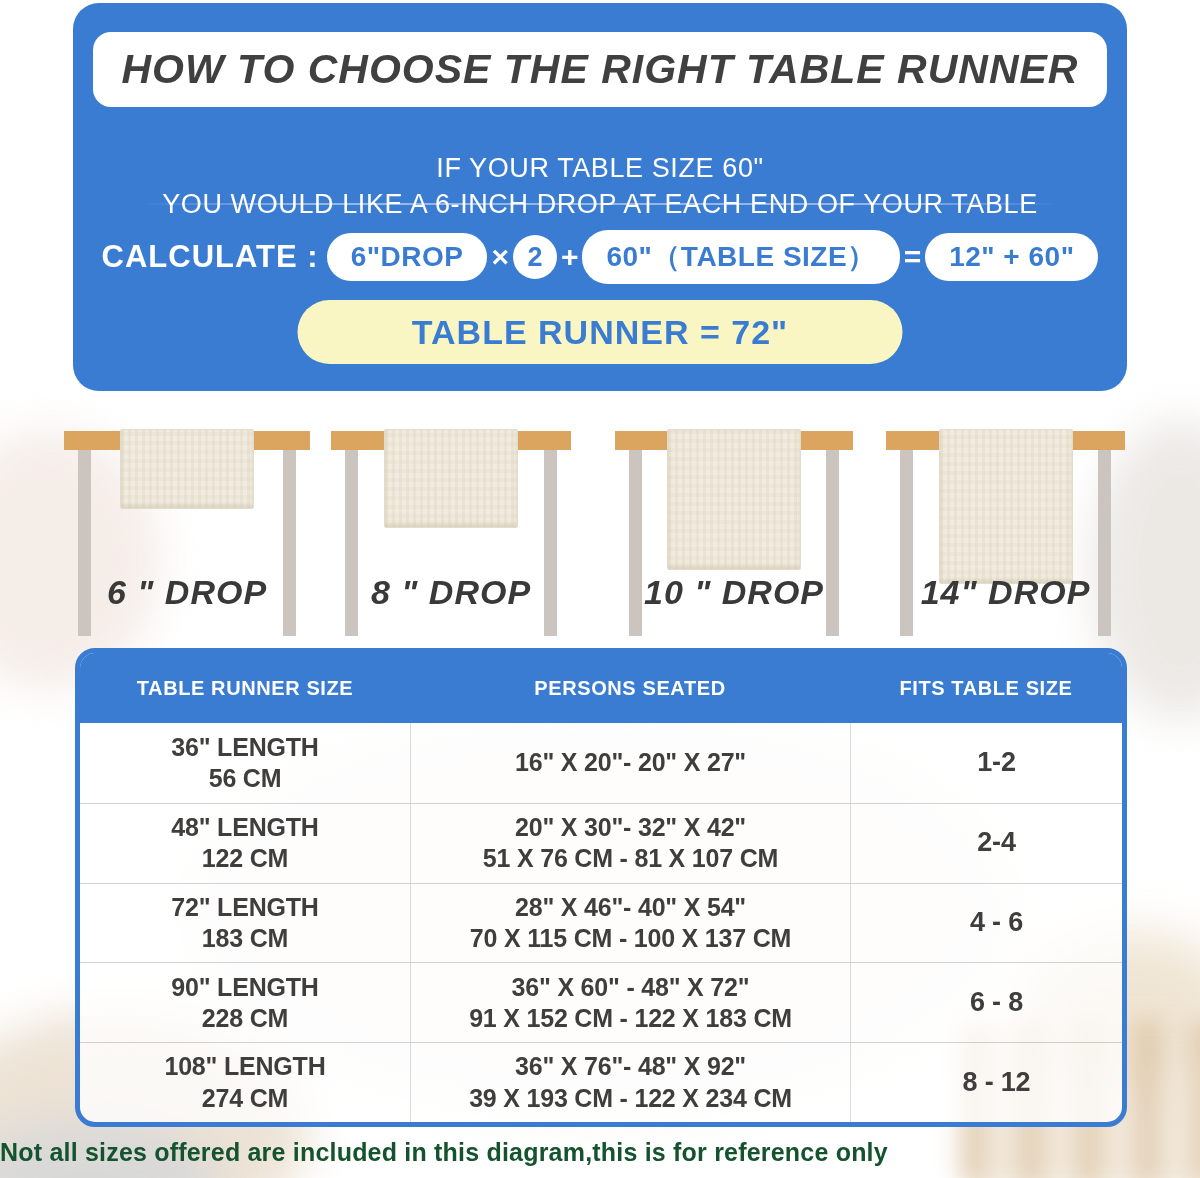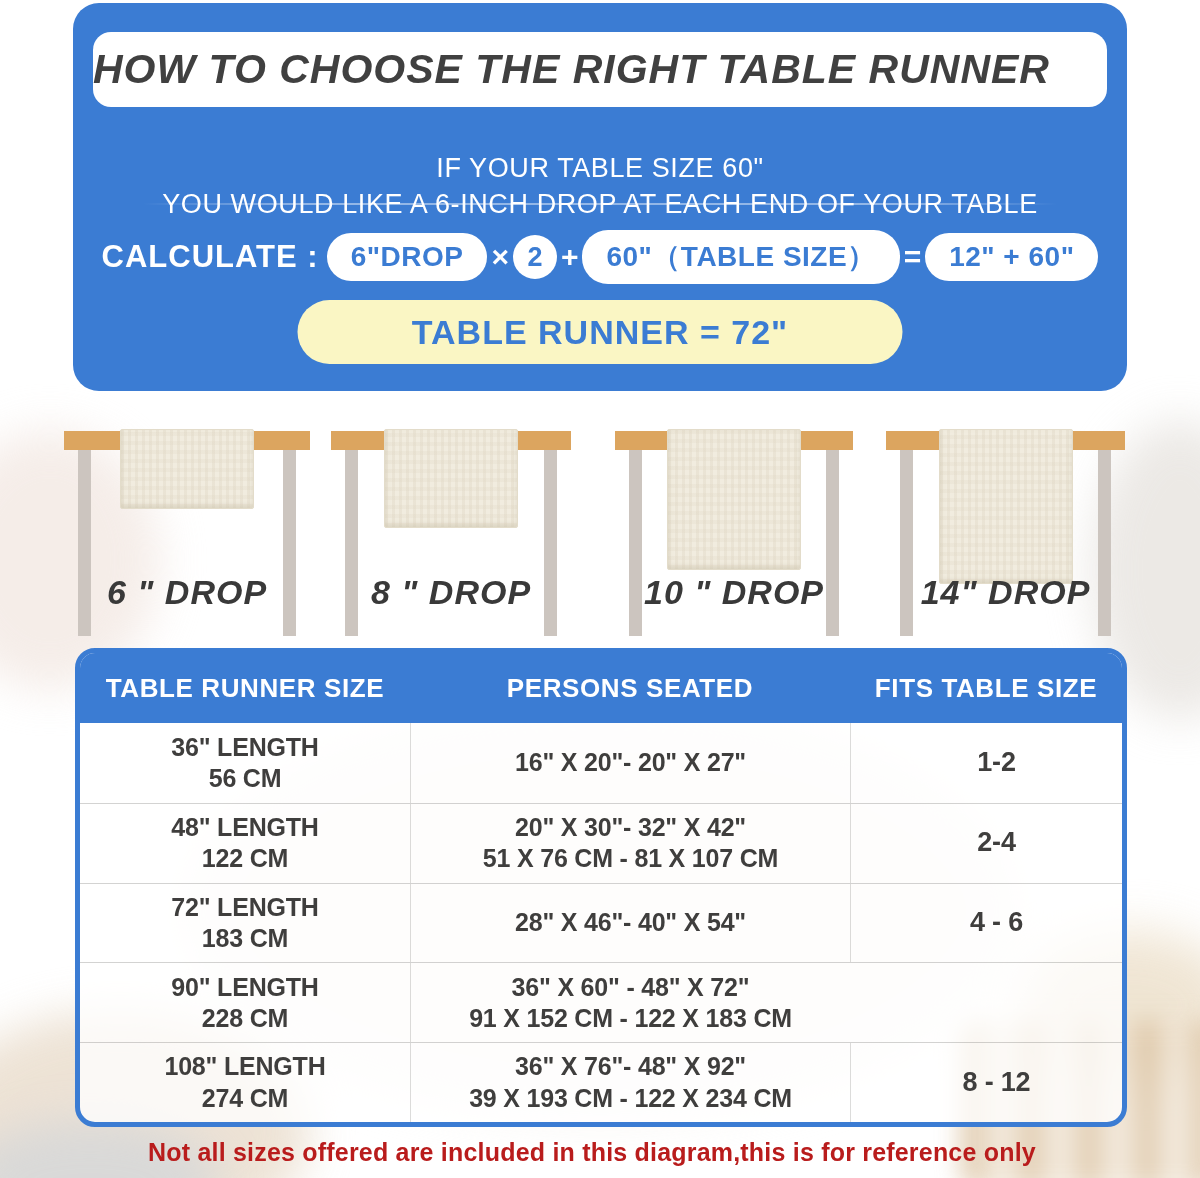--- a/index.html
+++ b/index.html
@@ -25,21 +25,21 @@
     filter:blur(24px);opacity:.8;border-radius:50%;}
 
   
   .top-panel{
     position:absolute;left:73px;top:3px;width:1054px;height:388px;
     background:#3b7cd3;border-radius:26px;
   }
   .title-banner{
     position:absolute;left:20px;right:20px;top:29px;height:75px;
     background:#ffffff;border-radius:18px;
-    display:flex;align-items:center;justify-content:flex-start;
+    display:flex;align-items:center;justify-content:center;
   }
   .title-banner h1{
     margin:0;font-size:41px;font-weight:bold;font-style:italic;
     color:#404040;letter-spacing:1px;white-space:nowrap;
   }
   .intro-line{
     position:absolute;left:0;right:0;text-align:center;color:#ffffff;
     font-size:27px;letter-spacing:.6px;font-weight:400;
   }
   .intro-1{top:123px;}
@@ -103,37 +103,37 @@
   .size-panel{
     position:absolute;left:75px;top:648px;width:1052px;height:479px;
     border:5px solid #3b7cd3;border-radius:20px;
     background:rgba(255,255,255,.78);overflow:hidden;
   }
   .size-header{
     height:70px;background:#3b7cd3;
     display:grid;grid-template-columns:330px 440px 1fr;align-items:center;
   }
   .size-header span{
-    text-align:center;color:#ffffff;font-size:26px;font-weight:bold;letter-spacing:.6px;
+    text-align:center;color:#ffffff;font-size:20px;font-weight:bold;letter-spacing:.6px;
   }
   .size-body{height:calc(100% - 70px);display:grid;grid-auto-rows:1fr;}
   .size-row{display:grid;grid-template-columns:330px 440px 1fr;}
   .size-row + .size-row{border-top:1px solid rgba(80,78,75,.25);}
   .cell{
     display:flex;flex-direction:column;align-items:center;justify-content:center;
     color:#3f3e3d;font-size:25px;font-weight:600;line-height:1.25;letter-spacing:-.2px;
     text-align:center;
   }
   .cell.c2,.cell.c3{border-left:1px solid rgba(80,78,75,.2);}
   .cell.c3{font-size:27px;padding-left:20px;}
 
   
   .footer-note{
-    position:absolute;left:0;right:16px;top:1138px;margin:0;text-align:center;
-    font-size:25px;font-weight:bold;color:#b91c1c;letter-spacing:.2px;
+    position:absolute;left:0;right:16px;top:1138px;margin:0;
+    font-size:25px;font-weight:bold;color:#14532d;letter-spacing:.2px;
   }
 </style>
 </head>
 <body>
 
 <div class="canvas">
 
   <div class="bg">
     <div class="blob blob-left-mid"></div>
     <div class="blob blob-right-mid"></div>
@@ -228,33 +228,35 @@
         <div class="cell c3">2-4</div>
       </div>
 
       <div class="size-row">
         <div class="cell c1">
           <div>72" LENGTH</div>
           <div>183 CM</div>
         </div>
         <div class="cell c2">
           <div>28" X 46"- 40" X 54"</div>
+          <div>70 X 115 CM - 100 X 137 CM</div>
         </div>
         <div class="cell c3">4 - 6</div>
       </div>
 
       <div class="size-row">
         <div class="cell c1">
           <div>90" LENGTH</div>
           <div>228 CM</div>
         </div>
         <div class="cell c2">
           <div>36" X 60" - 48" X 72"</div>
           <div>91 X 152 CM - 122 X 183 CM</div>
         </div>
+        <div class="cell c3">6 - 8</div>
       </div>
 
       <div class="size-row">
         <div class="cell c1">
           <div>108" LENGTH</div>
           <div>274 CM</div>
         </div>
         <div class="cell c2">
           <div>36" X 76"- 48" X 92"</div>
           <div>39 X 193 CM - 122 X 234 CM</div>

